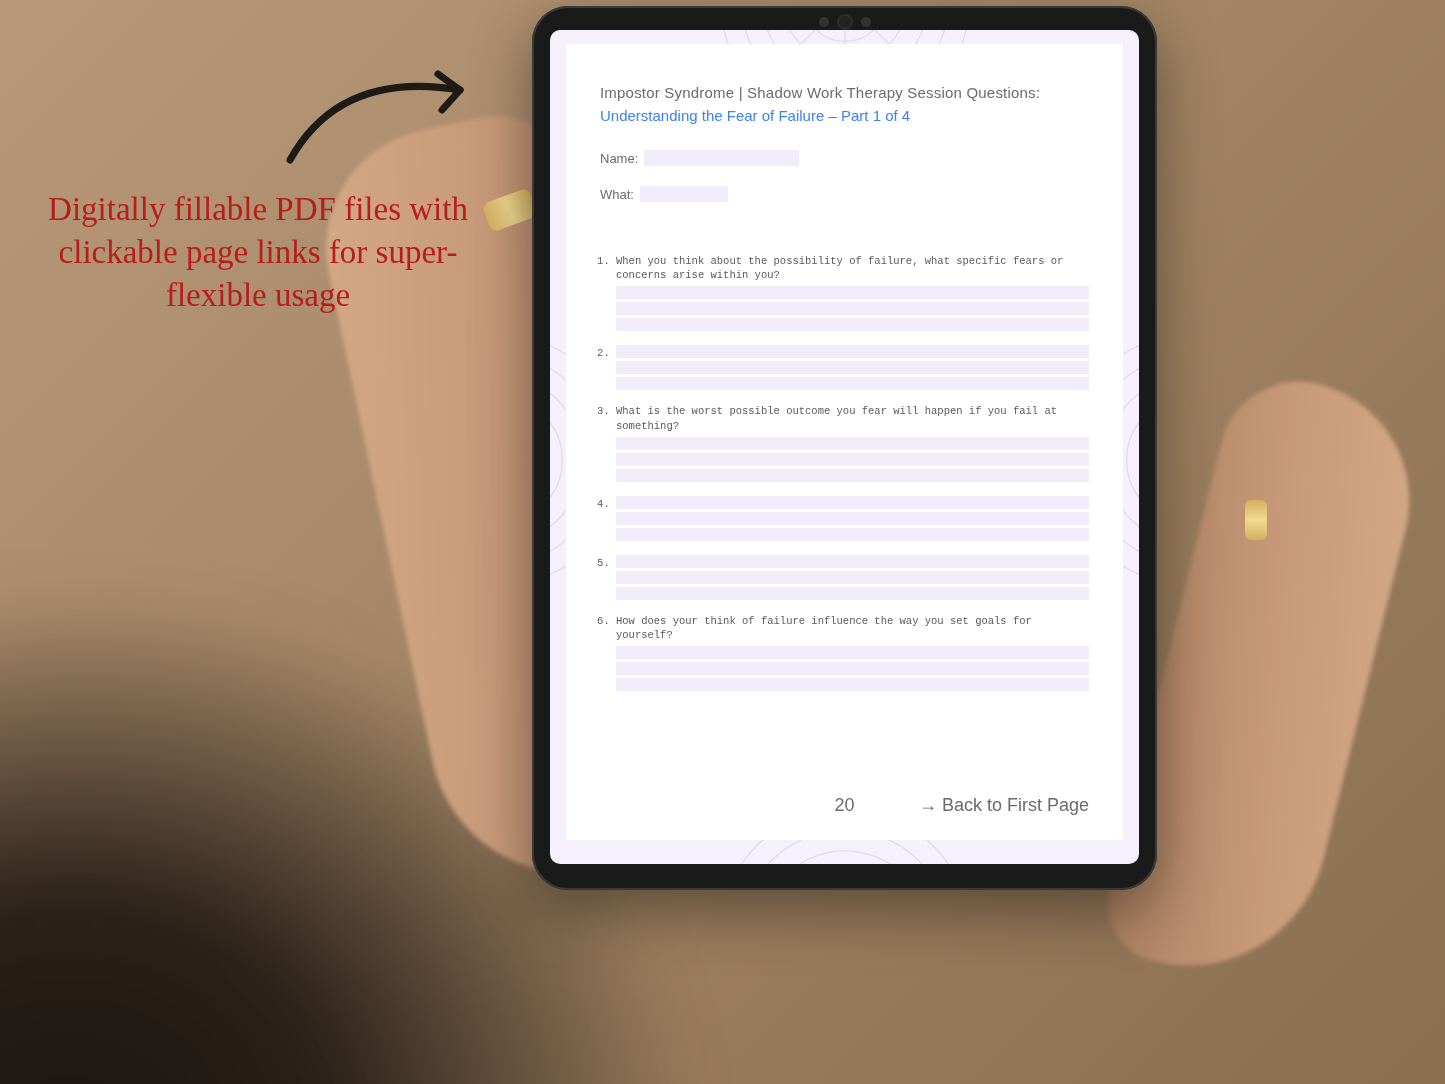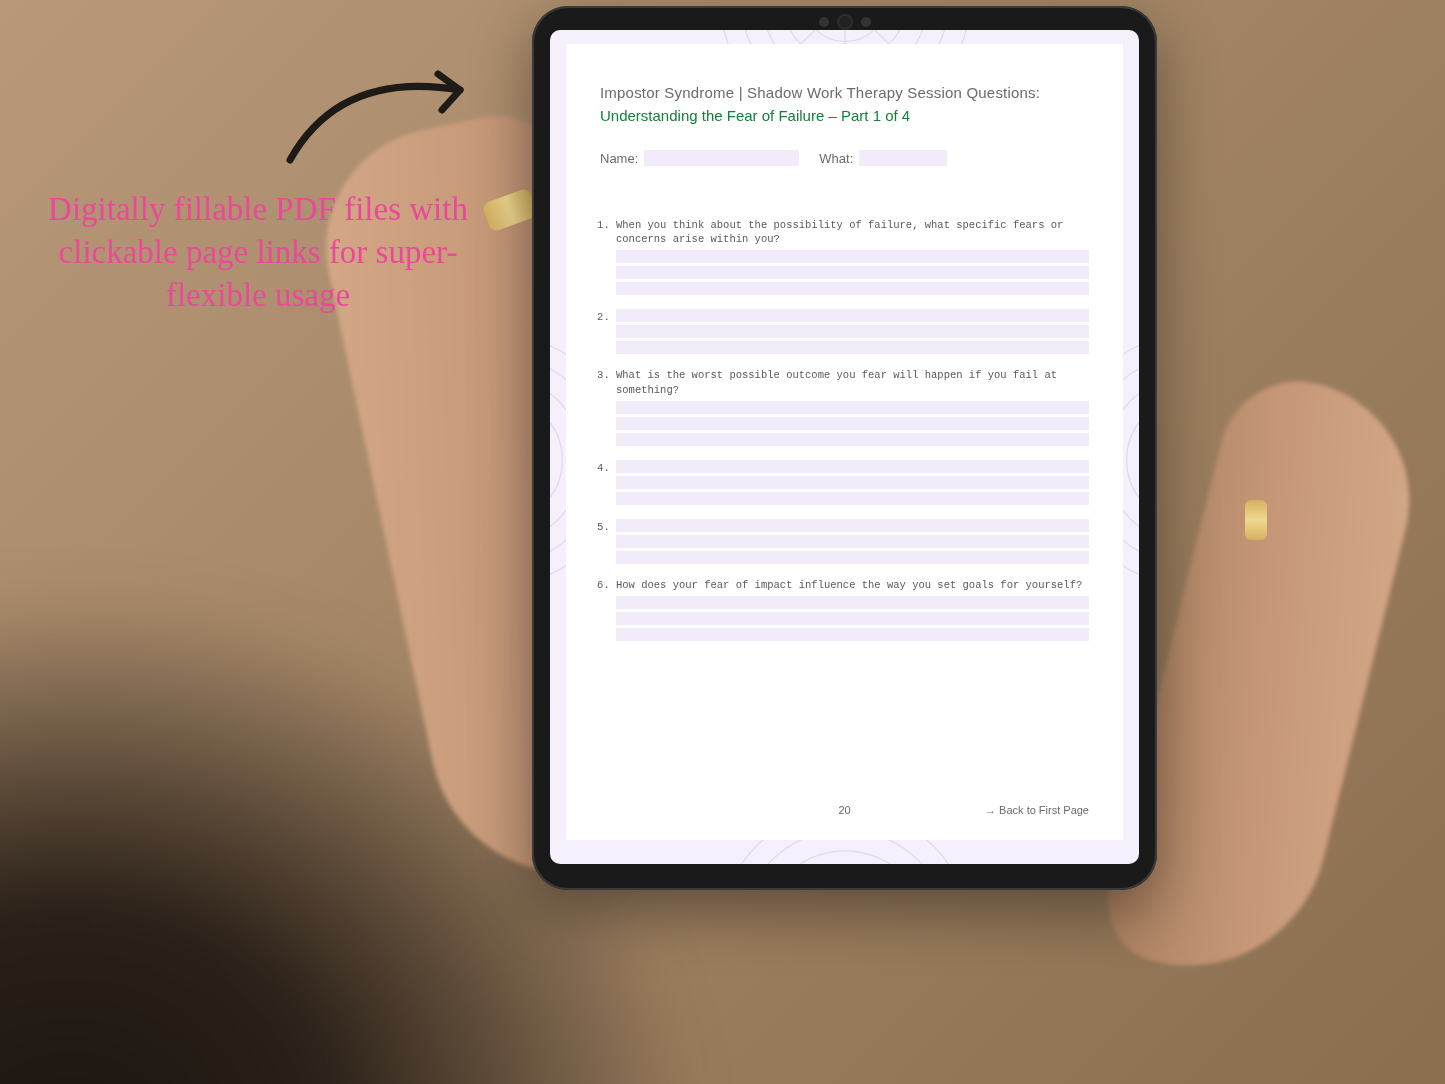--- a/index.html
+++ b/index.html
@@ -65,21 +65,21 @@
     background: linear-gradient(0deg, #d4b060 0%, #f0d890 50%, #d4b060 100%);
     border-radius: 6px;
   }
 
   
   .caption {
     position: absolute;
     left: 48px;
     top: 188px;
     width: 420px;
-    color: #ec4899;
+    color: #b91c1c;
     font-family: Georgia, serif;
     font-size: 33px;
     line-height: 1.3;
     text-align: center;
   }
 
   
   .arrow {
     position: absolute;
     left: 280px;
@@ -148,31 +148,32 @@
   }
 
   .title-line {
     font-size: 15px;
     color: #6b6b6b;
     letter-spacing: .2px;
     margin-bottom: 6px;
   }
   .subtitle-line {
     font-size: 15px;
-    color: #15803d;
+    color: #3b82f6;
     margin-bottom: 26px;
   }
 
   .meta-row {
     display: flex;
     gap: 20px;
     font-size: 13px;
     color: #6b6b6b;
     margin-bottom: 24px;
     align-items: flex-start;
+    flex-direction: column;
   }
   .meta-field {
     display: flex;
     align-items: center;
     gap: 6px;
   }
   .fill {
     background: #f2ecfa;
     height: 16px;
     border: none;
@@ -206,21 +207,21 @@
     height: 13px;
     width: 100%;
     border: none;
   }
 
   .page-footer {
     margin-top: auto;
     display: flex;
     justify-content: flex-start;
     align-items: center;
-    font-size: 11px;
+    font-size: 18px;
     color: #6b6b6b;
     position: relative;
   }
   .page-num {
     position: absolute;
     left: 50%;
     transform: translateX(-50%);
   }
   .back-link {
     margin-left: auto;
@@ -336,21 +337,21 @@
           </div>
         </li>
         <li>
           <div class="answer-lines">
             <input class="answer-line" style="">
             <input class="answer-line" style="">
             <input class="answer-line" style="">
           </div>
         </li>
         <li>
-          <span class="qtext">How does your fear of impact influence the way you set goals for yourself?</span>
+          <span class="qtext">How does your think of failure influence the way you set goals for yourself?</span>
           <div class="answer-lines">
             <input class="answer-line" style="">
             <input class="answer-line" style="">
             <input class="answer-line" style="">
           </div>
         </li>
       </ol>
 
       <div class="page-footer">
         <span class="page-num">20</span>

